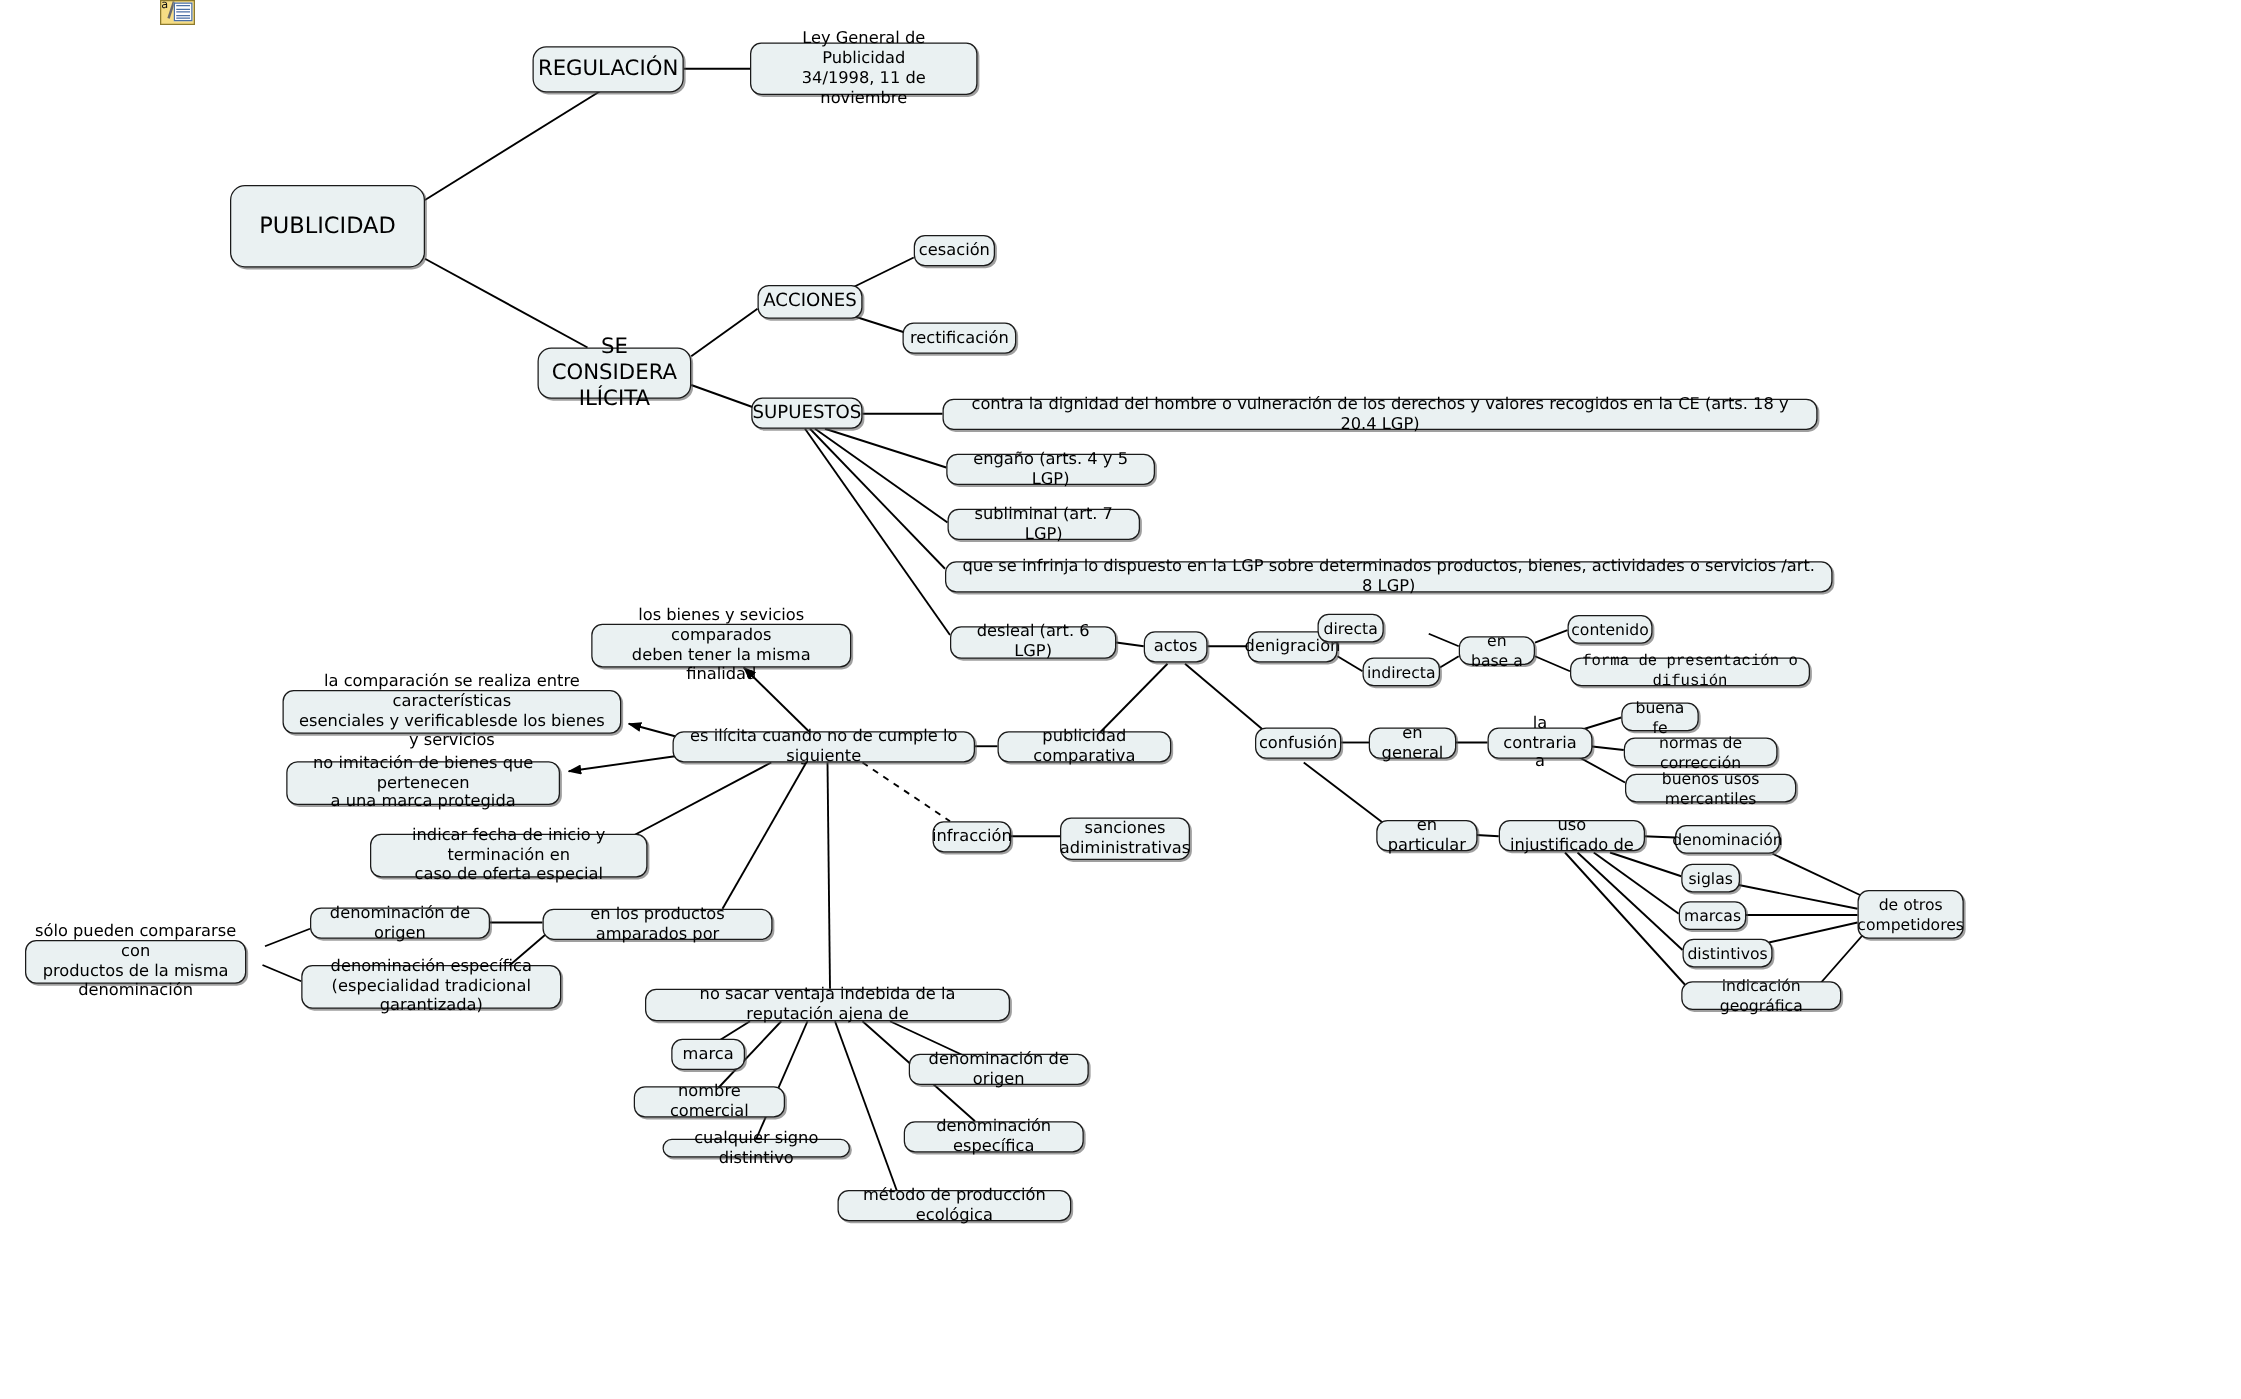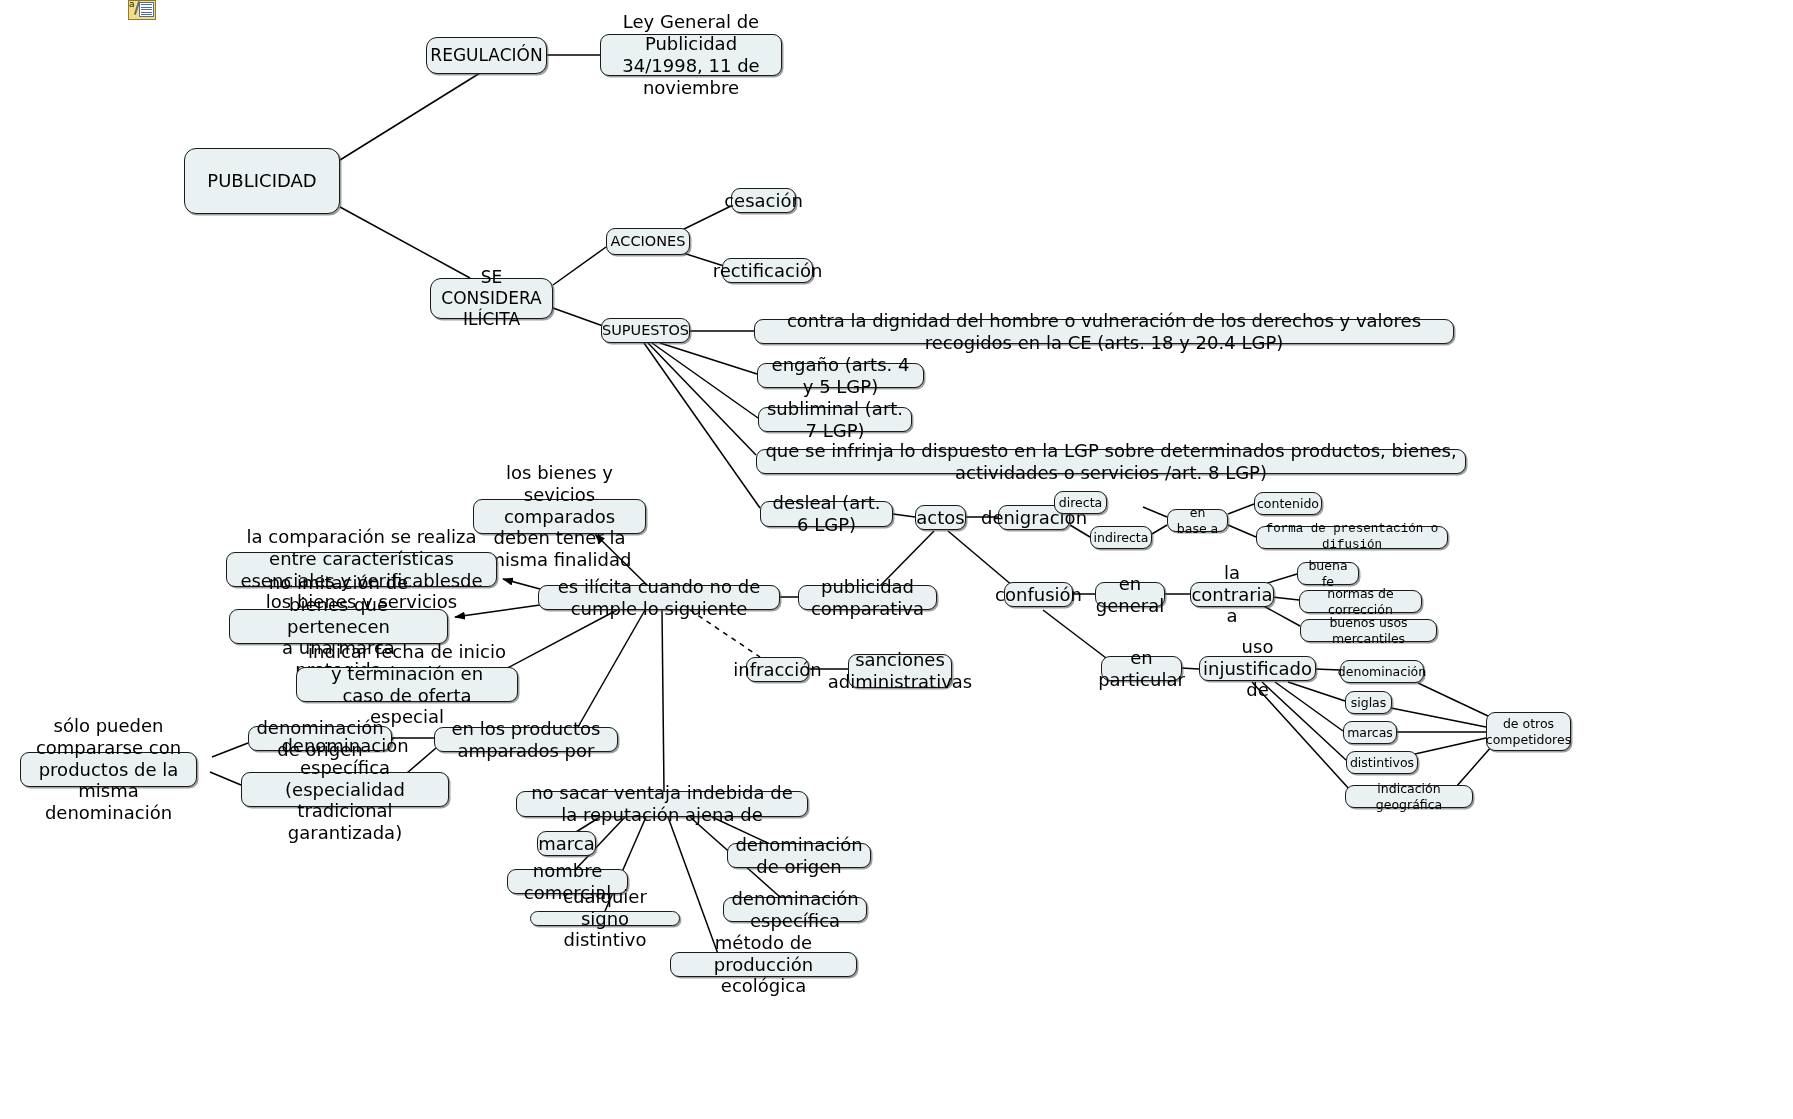--- a/index.html
+++ b/index.html
@@ -44,21 +44,21 @@
     padding: 2px 7px;
   }
   .node.big {
     font-size: 17px;
     border-radius: 11px;
   }
   .node.mid {
     font-size: 14.5px;
   }
   .node.small {
-    font-size: 18px;
+    font-size: 13px;
   }
   .node.tiny {
     font-size: 12.5px;
   }
   .node.root {
     font-size: 18px;
     border-radius: 12px;
   }
   #note-icon {
     position: absolute;
@@ -320,21 +320,21 @@
 
   <div class="node small" style="left:798px; top:585px; width:139px; height:25px;">publicidad comparativa</div>
 
   <div class="node small" style="left:538px; top:585px; width:242px; height:25px;">es ilícita cuando no de cumple lo siguiente</div>
 
   <div class="node small" style="left:746px; top:657px; width:63px; height:25px;">infracción</div>
 
   <div class="node small" style="left:848px; top:654px; width:104px; height:34px;">sanciones
 adiministrativas</div>
 
-  <div class="node small" style="left:473px; top:499px; width:173px; height:35px;">los bienes y sevicios comparados
+  <div class="node small" style="left:473px; top:499px; width:208px; height:35px;">los bienes y sevicios comparados
 deben tener la misma finalidad</div>
 
   <div class="node small" style="left:226px; top:552px; width:271px; height:35px;">la comparación se realiza entre características
 esenciales y verificablesde los bienes y servicios</div>
 
   <div class="node small" style="left:229px; top:609px; width:219px; height:35px;">no imitación de bienes que pertenecen
 a una marca protegida</div>
 
   <div class="node small" style="left:296px; top:667px; width:222px; height:35px;">indicar fecha de inicio y terminación en
 caso de oferta especial</div>

